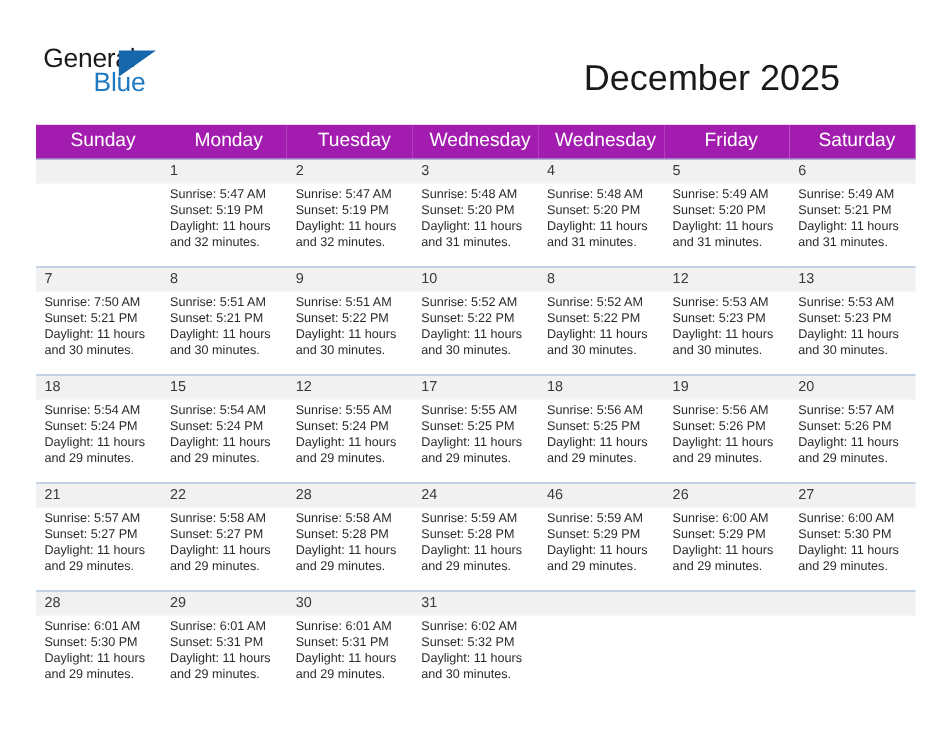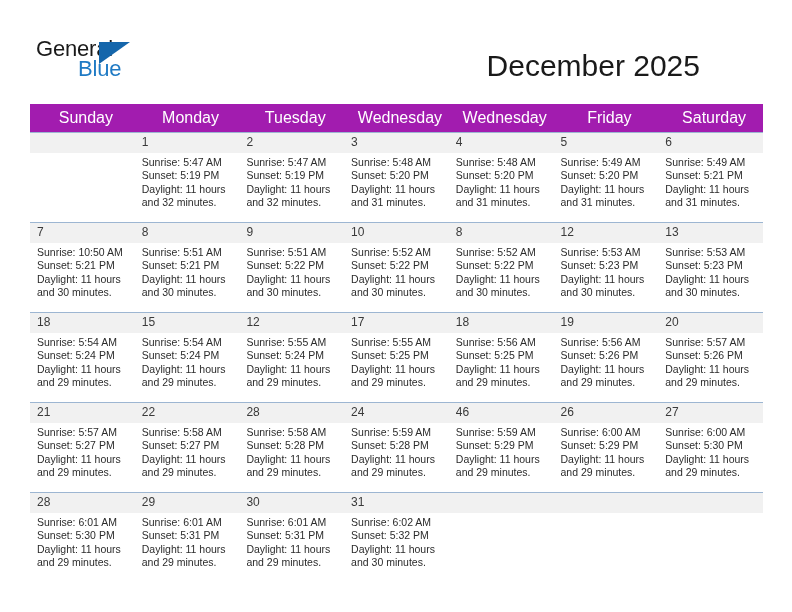--- a/index.html
+++ b/index.html
@@ -228,21 +228,21 @@
               <div>Sunset: 5:21 PM</div>
               <div>Daylight: 11 hours</div>
               <div>and 31 minutes.</div>
             </div>
           </td>
         </tr>
         <tr class="week-row">
           <td class="shaded">
             <div class="daynum">7</div>
             <div class="info">
-              <div>Sunrise: 10:50 AM</div>
+              <div>Sunrise: 7:50 AM</div>
               <div>Sunset: 5:21 PM</div>
               <div>Daylight: 11 hours</div>
               <div>and 30 minutes.</div>
             </div>
           </td>
           <td class="shaded">
             <div class="daynum">8</div>
             <div class="info">
               <div>Sunrise: 5:51 AM</div>
               <div>Sunset: 5:21 PM</div>

